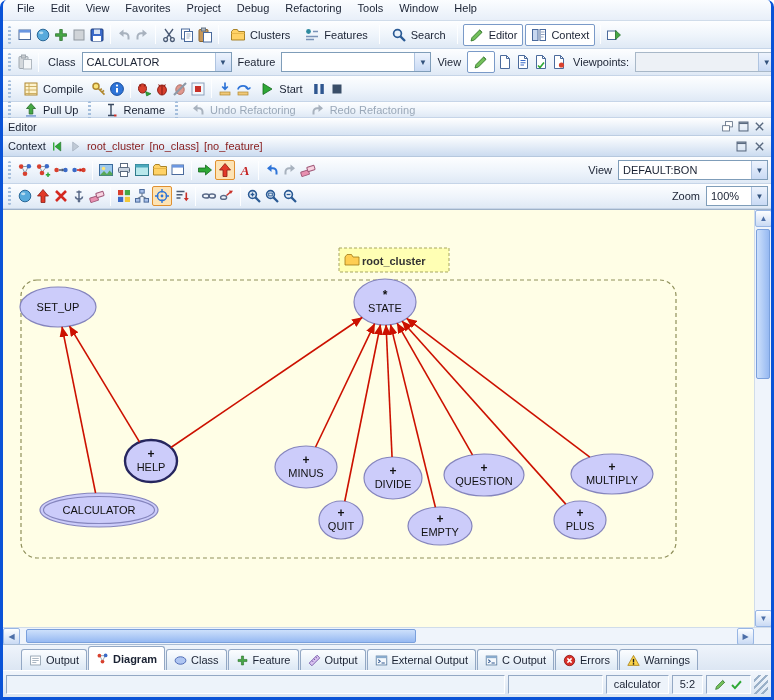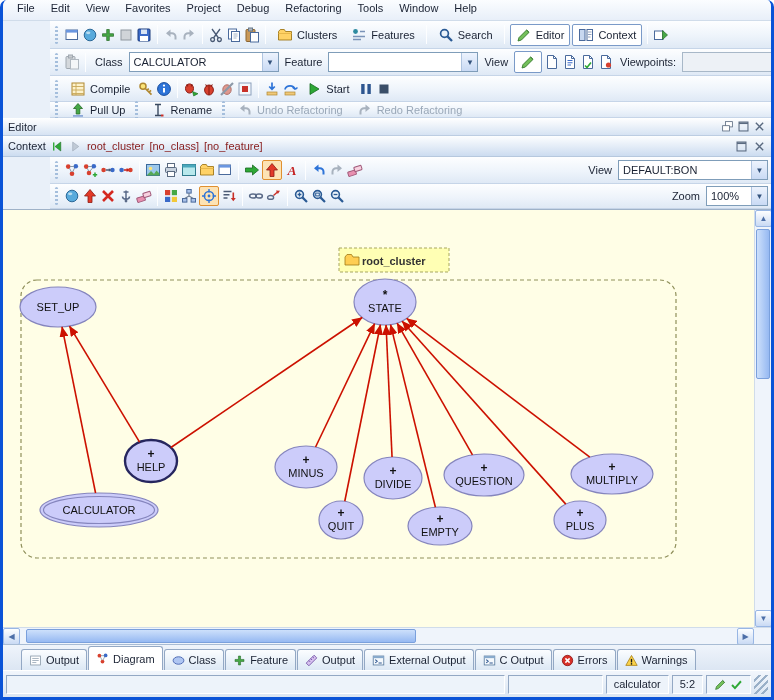--- a/index.html
+++ b/index.html
@@ -20,21 +20,21 @@
   .glyph-min { width:8px; height:3px; background:#fff; margin-top:9px; }
   .glyph-max { width:9px; height:9px; border:1px solid #fff; border-top:3px solid #fff; }
 
   
   .menubar { height:21px; flex:none; display:flex; align-items:flex-start; padding-left:6px;
     background:linear-gradient(180deg,#FBFDFF,#E8EFF9); border-bottom:1px solid #D0DCEA; }
   .menubar span { padding:2px 8px; }
 
   
   .toolbar { flex:none; display:flex; align-items:center; gap:2px; padding:0 3px;
-    background:linear-gradient(180deg,#FDFEFF 0%,#EEF4FB 55%,#DFE9F5 100%); border-bottom:1px solid #C6D5E8;margin-left:47px; }
+    background:linear-gradient(180deg,#FDFEFF 0%,#EEF4FB 55%,#DFE9F5 100%); border-bottom:1px solid #C6D5E8; }
   .tb1{height:28px} .tb2{height:27px} .tb3{height:26px} .tb4{height:16px} .dtb1{height:27px} .dtb2{height:25px}
   .grip { width:3px; height:18px; flex:none; margin:0 4px 0 2px; border-radius:2px;
     background:repeating-linear-gradient(180deg,#A4BEDC 0 2px, rgba(0,0,0,0) 2px 4px); }
   .sep { width:1px; height:19px; flex:none; background:#B9CBE0; border-right:1px solid #FDFEFF; margin:0 3px; }
   .spacer { flex:1; }
   .ic { display:inline-flex; width:16px; height:16px; flex:none; align-items:center; justify-content:center; padding:0; }
   .ic svg { width:100%; height:100%; display:block; }
   .ic.s { width:13px; height:13px; }
   .ic.hot { background:#FDE3B4; border:1px solid #E09030; border-radius:2px; width:20px; height:20px; padding:1px; }
   .tbtn { display:flex; align-items:center; gap:4px; padding:2px 5px; border:1px solid rgba(0,0,0,0); border-radius:2px; white-space:nowrap; }
@@ -70,21 +70,21 @@
   .sb-thumb.v { left:1px; right:1px; top:2px; height:150px; }
   .sb-thumb.h { top:1px; bottom:1px; left:6px; width:390px; background:linear-gradient(180deg,#CDE0FB,#96B9F2); }
   .sb-corner { width:17px; height:17px; flex:none; background:#EFF4FB; }
 
   
   .tabbar { height:26px; flex:none; display:flex; align-items:flex-end; gap:1px; padding:0 18px;
     background:linear-gradient(180deg,#EFF4FB,#DCE6F3); border-top:1px solid #A8BCD4; }
   .tab { height:21px; display:flex; align-items:center; gap:4px; padding:0 7px; white-space:nowrap;
     border:1px solid #93A8C4; border-bottom:none; border-radius:3px 3px 0 0;
     background:linear-gradient(180deg,#FBFDFF,#DCE8F5); }
-  .tab.active { background:#FFFFFF; font-weight:normal; height:24px;margin-top:12px; }
+  .tab.active { background:#FFFFFF; font-weight:bold; height:24px;margin-top:12px; }
 
   
   .statusbar { height:27px; flex:none; display:flex; align-items:center; gap:3px; padding:0 3px;
     background:linear-gradient(180deg,#F2F6FC,#DAE5F2); border-top:1px solid #FFFFFF; }
   .cell { height:19px; display:flex; align-items:center; justify-content:center; gap:3px; padding:0 7px;
     border:1px solid; border-color:#93A8C4 #FFFFFF #FFFFFF #93A8C4; background:#EDF3FA; white-space:nowrap; }
   .cell.flex1 { flex:1; }
   .resize-grip { width:14px; height:19px; flex:none;
     background:repeating-linear-gradient(135deg, rgba(0,0,0,0) 0 3px, #9AB0C8 3px 5px); }
 </style>

